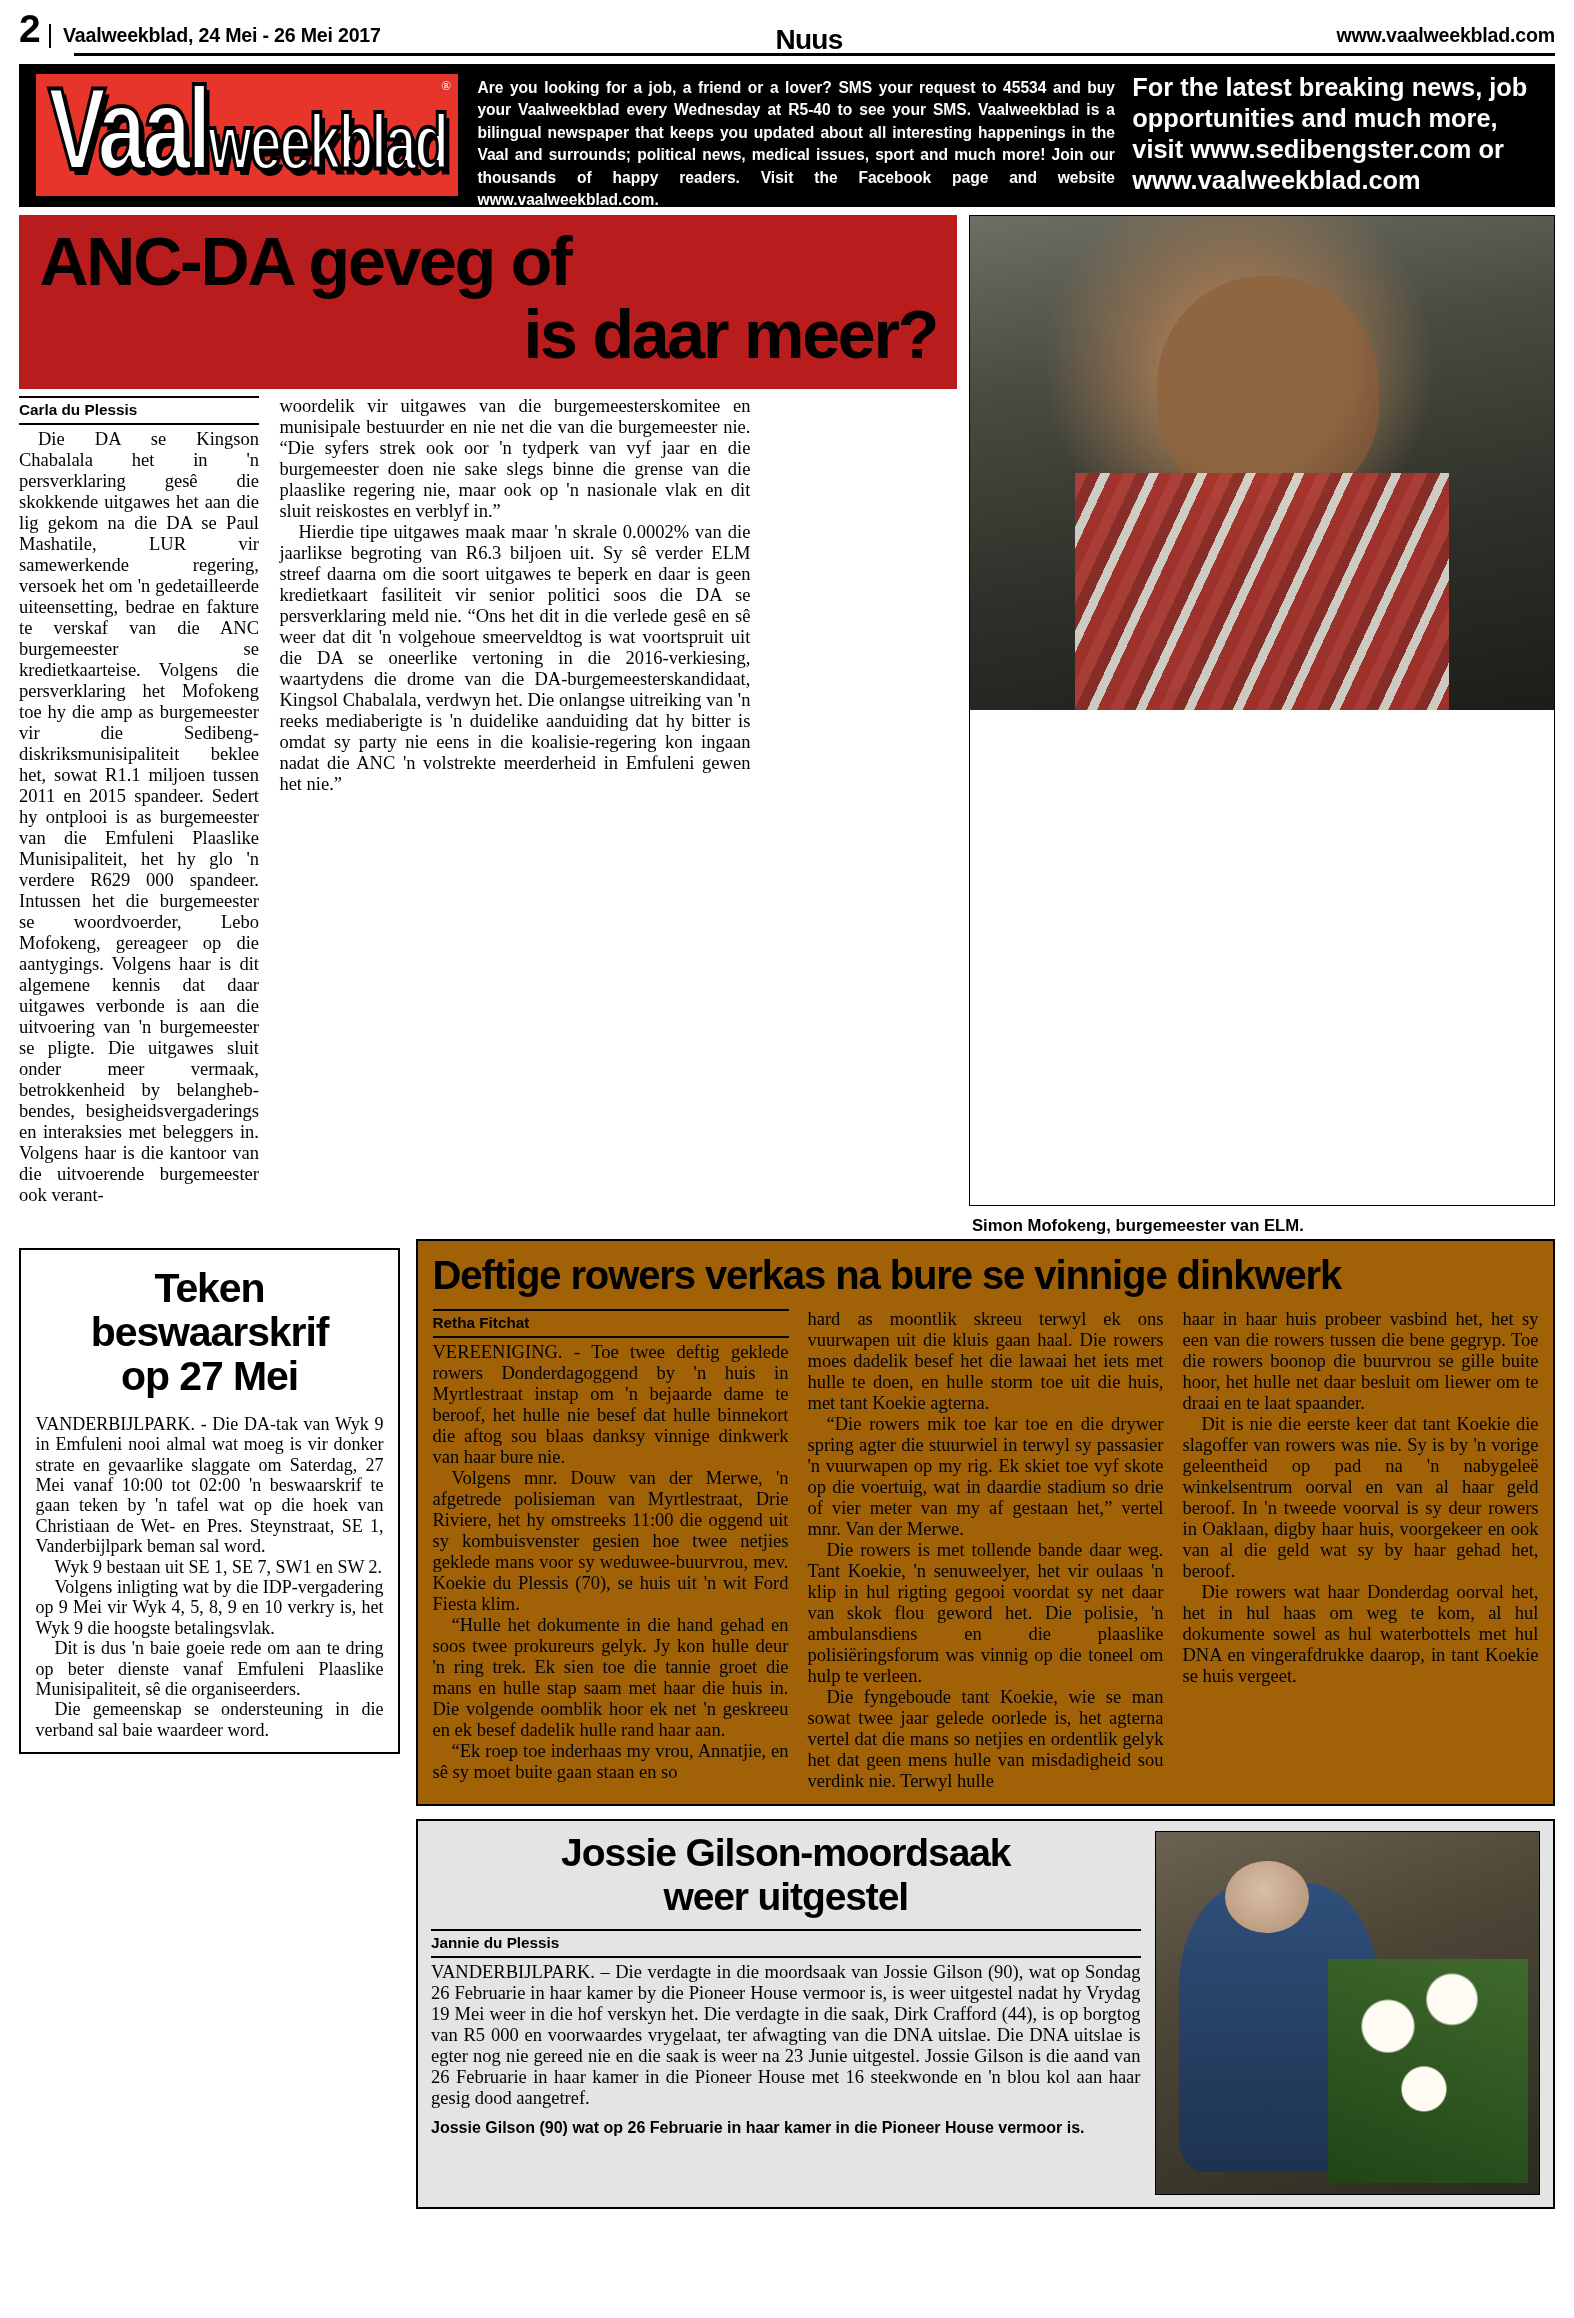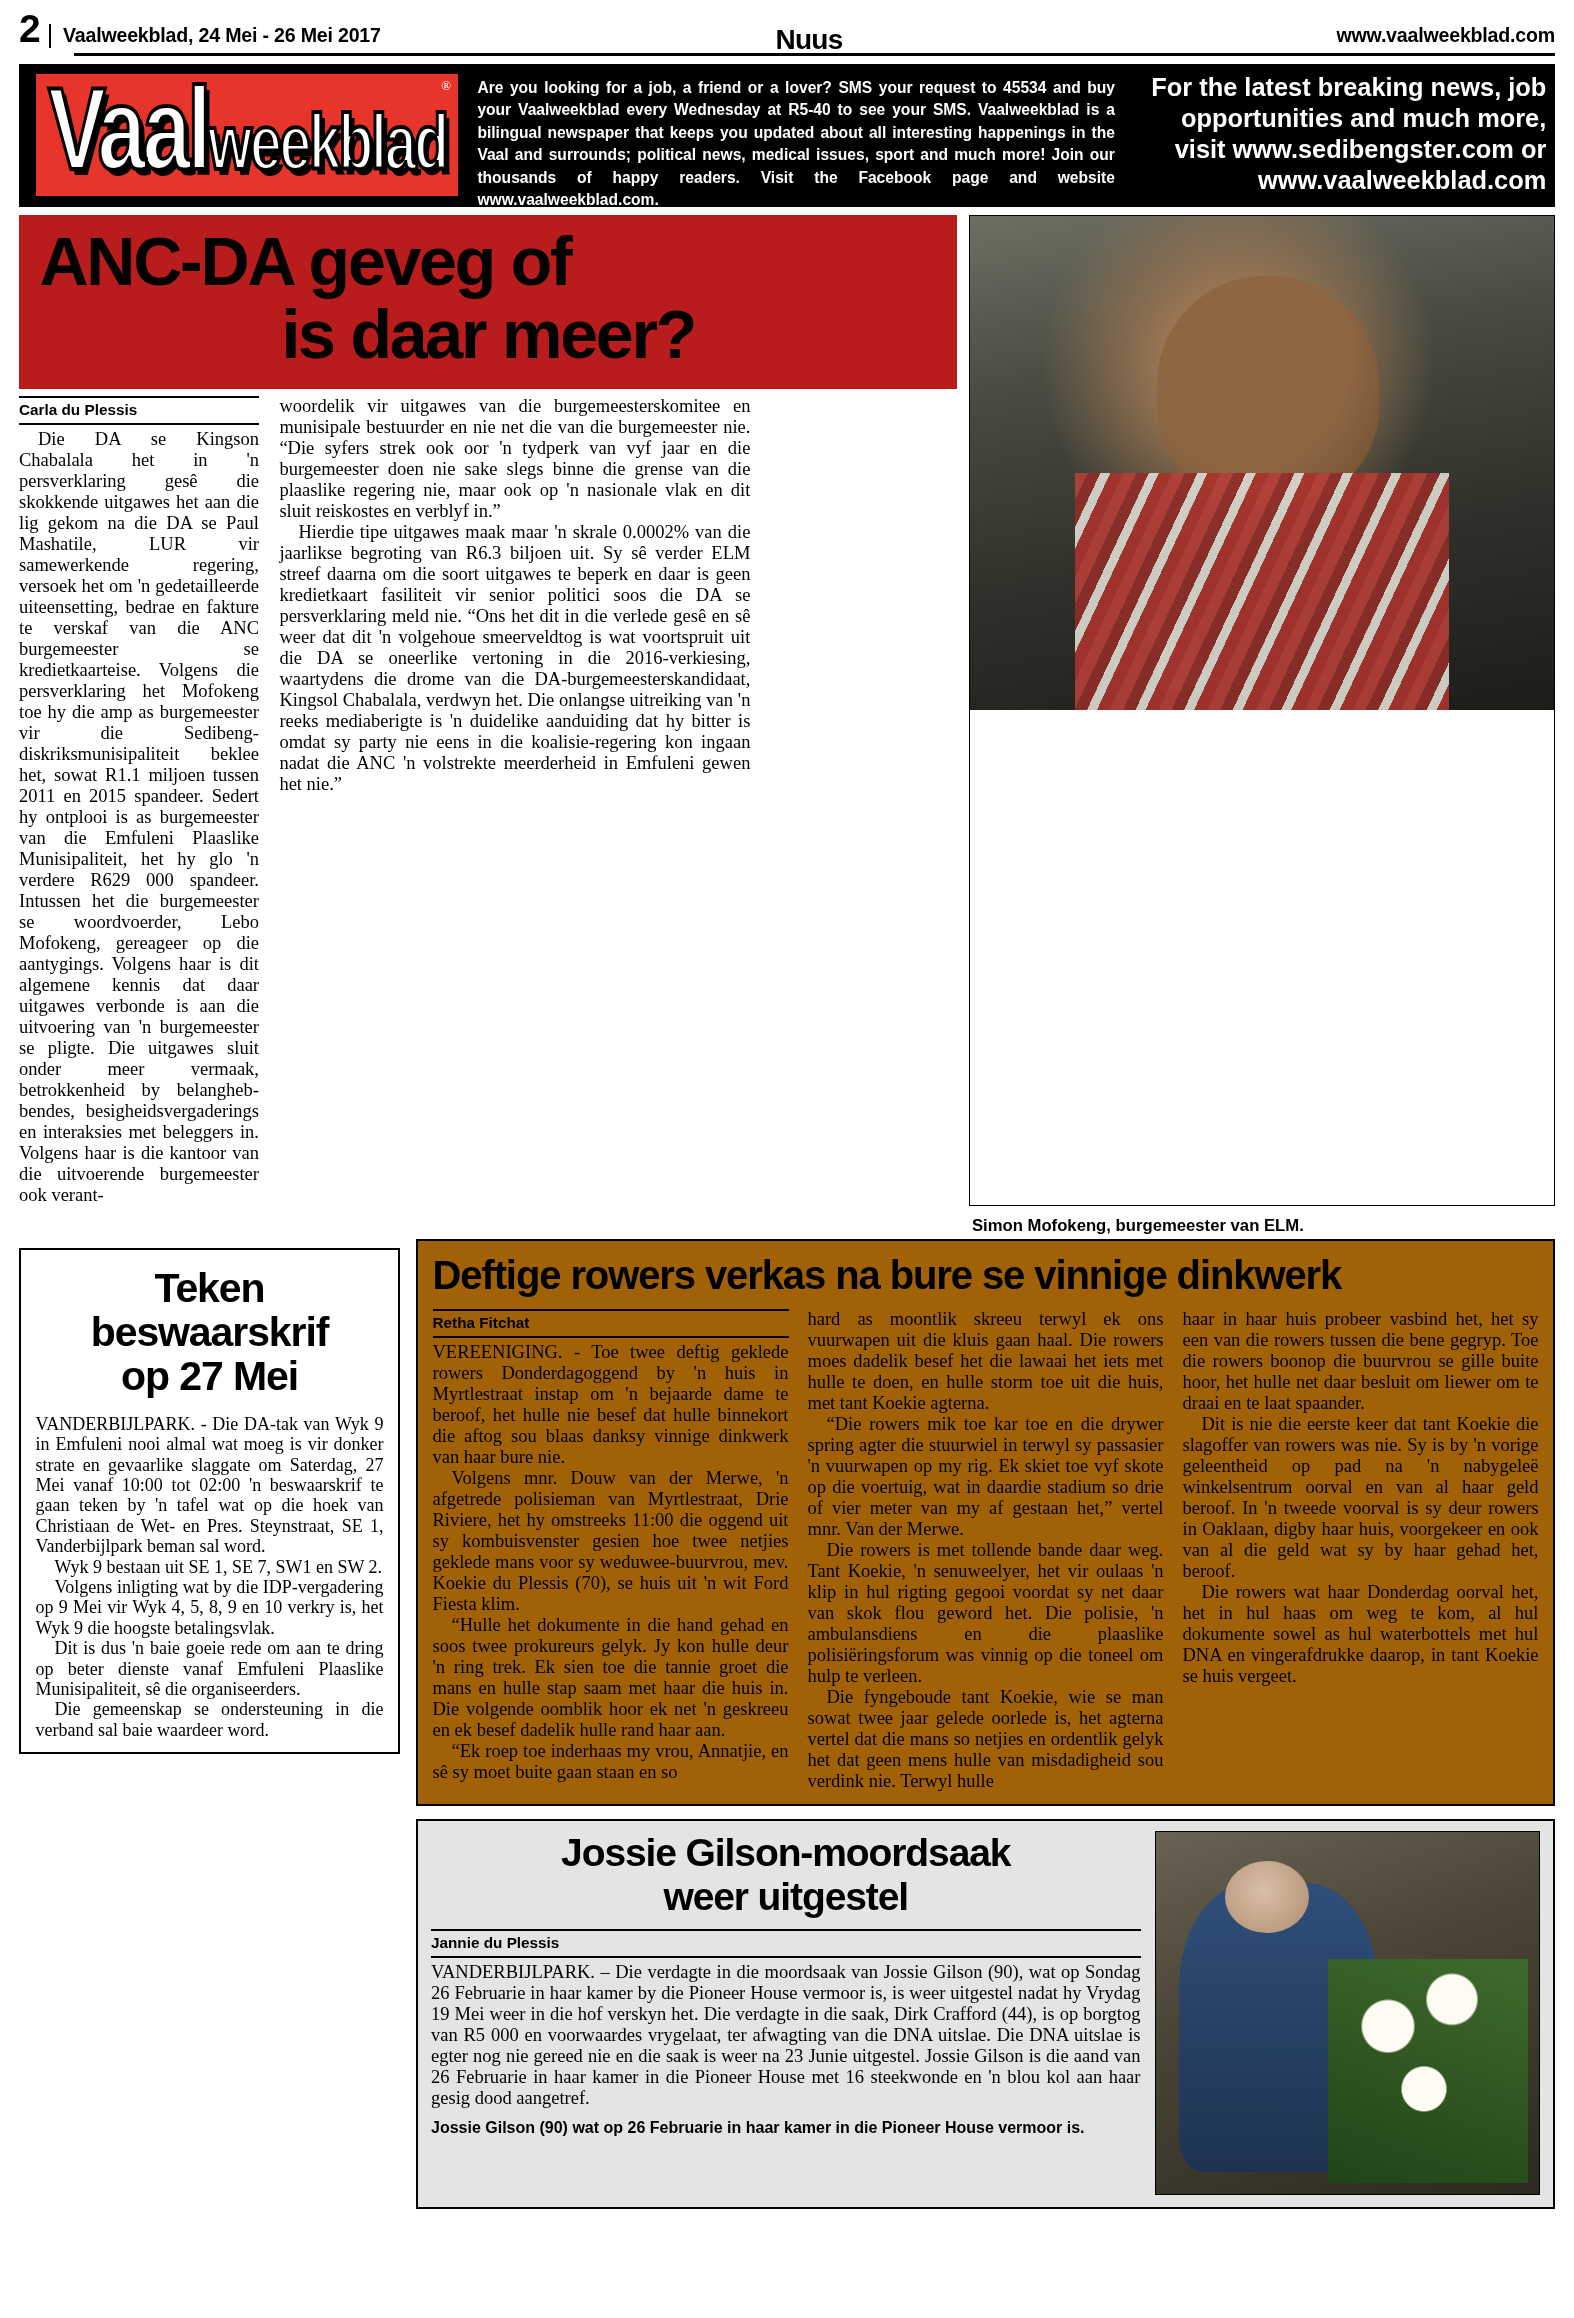--- a/index.html
+++ b/index.html
@@ -56,36 +56,36 @@
   }
   .logo-word .small { font-size: 57px; letter-spacing: -2.2px; }
   .reg-mark { position:absolute; top:4.4px; right:7.3px; color:#fff; font-size:13px;}
   .banner-mid {
     flex: 1; padding: 5.8px 17.4px 0 19px;
     font-family: "Liberation Sans", sans-serif;
     font-size: 15.6px; line-height: 22.5px; font-weight: 600;
     text-align: justify;
   }
   .banner-right {
-    width: 414px; text-align: right;
+    width: 414px; text-align: left;
     font-family: "Liberation Sans", sans-serif;
     font-weight: 700; font-size: 25.4px; line-height: 31px;
     padding-top: 1.5px;
   }
 
   
   .lead-wrap { display: flex; margin-top: 8.7px; gap: 11.6px; }
   .lead-left { flex: 1; }
   .lead-head {
     background: #b91c1c; padding: 10.2px 20.4px 17.4px 20.4px;
     font-family: "Liberation Sans", sans-serif;
     font-weight: 700; font-size: 68px; line-height: 73px;
     letter-spacing: -2.2px;
   }
-  .lead-head .l2 { display: block; text-align: center; }
+  .lead-head .l2 { display: block; text-align: right; }
   .lead-photo { width: 586px; border: 1.5px solid #000; }
   .photo {
     width: 100%; height: 494px; display:block;
     background:
       radial-gradient(circle at 46% 30%, #9a7552 0 16%, rgba(154,117,82,0) 42%),
       linear-gradient(170deg,#6e6f63 0%, #4a4c42 30%, #2f3029 65%, #1c1d18 100%);
     position: relative; overflow: hidden;
   }
   .photo::after{
     content:""; position:absolute; left:18%; top:52%; width:64%; height:48%;

